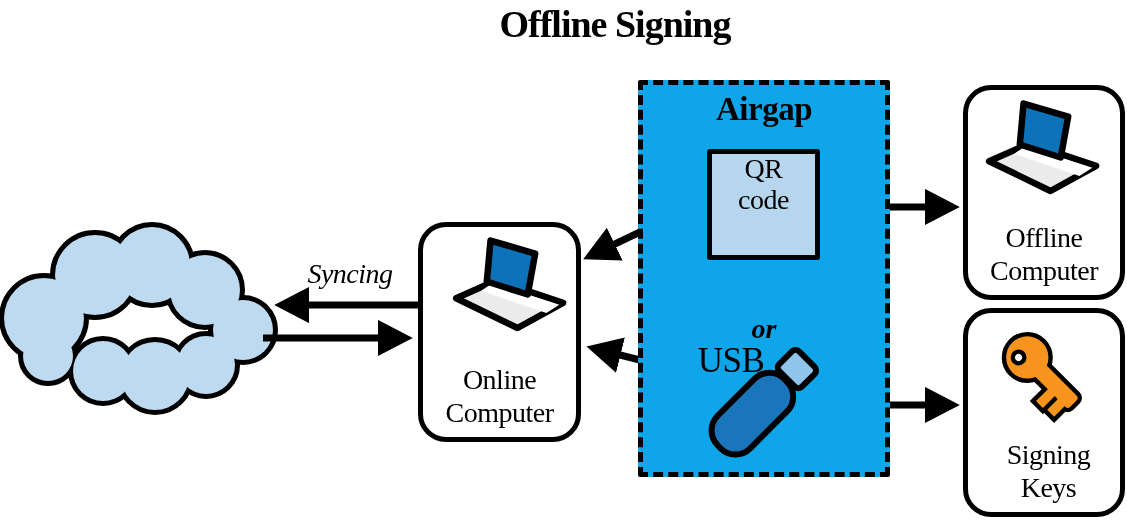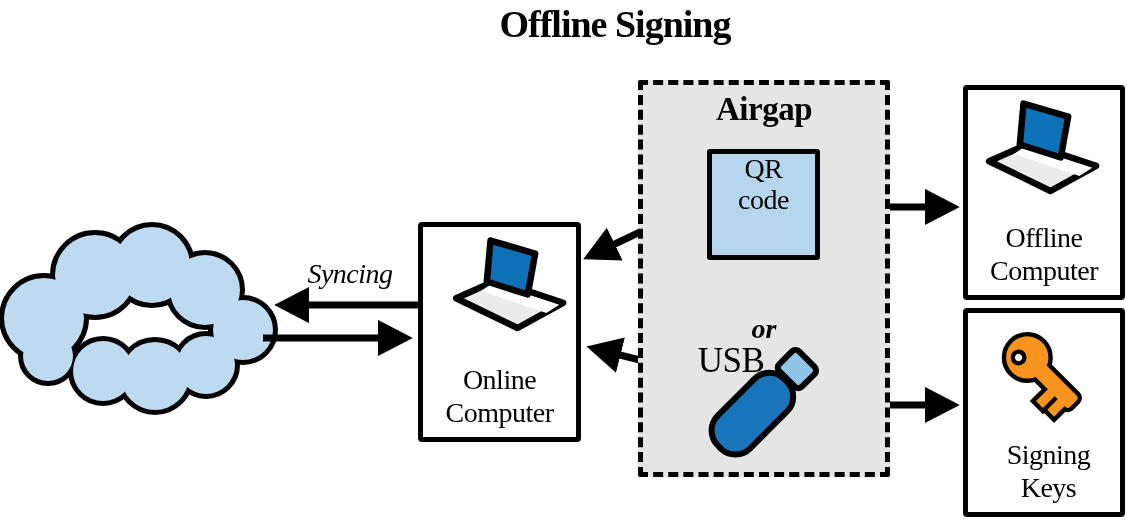--- a/index.html
+++ b/index.html
@@ -16,21 +16,21 @@
   #cloud-label{
     left:60px;top:272px;width:180px;text-align:center;
     font-size:28px;line-height:1.15;letter-spacing:-0.5px;
   }
   #syncing-label{
     left:280px;top:258px;width:140px;text-align:center;
     font-size:28px;font-style:italic;letter-spacing:-0.5px;
   }
   #arrows-svg{left:0;top:0;pointer-events:none;}
   .node-box{
-    box-sizing:border-box;background:#fff;border:5px solid #000;border-radius:4px;
+    box-sizing:border-box;background:#fff;border:5px solid #000;border-radius:28px;
     display:flex;flex-direction:column;align-items:center;justify-content:space-between;
     padding:8px 2px 8px 2px;
   }
   #online-box{left:418px;top:222px;width:163px;height:220px;align-items:flex-end;}
   #offline-box{left:963px;top:85px;width:162px;height:215px;}
   #keys-box{left:963px;top:308px;width:162px;height:209px;padding-left:11px;}
   .node-label{
     text-align:center;font-size:28px;line-height:1.18;letter-spacing:-0.5px;width:100%;
   }
   #airgap-box{
@@ -111,21 +111,21 @@
     <svg width="126" height="106" viewBox="0 0 132 114">
       <g stroke="#000" stroke-width="7" stroke-linejoin="round">
         <polygon points="7,68 50,49 122,73 73,100" fill="#ebebeb"></polygon>
         <polygon points="46,52 118,75 104,84 34,60" fill="#ffffff" stroke="none"></polygon>
         <polygon points="44,6 92,20 84,64 40,50" fill="#0e72b9"></polygon>
       </g>
     </svg>
     <div class="node-label">Online Computer</div>
   </div>
 
-  <div id="airgap-box" class="abs" style="background-color: #e5e5e5;">
+  <div id="airgap-box" class="abs" style="background-color: #0ea5e9;">
     <div id="airgap-label" class="abs">Airgap</div>
 
     <div id="qr-box" class="abs" style="background-color: rgb(182, 214, 238);">
       <div id="qr-label">QR code</div>
     </div>
 
     <div id="or-label" class="abs">or</div>
 
     <div id="usb-label" class="abs">USB</div>
 

